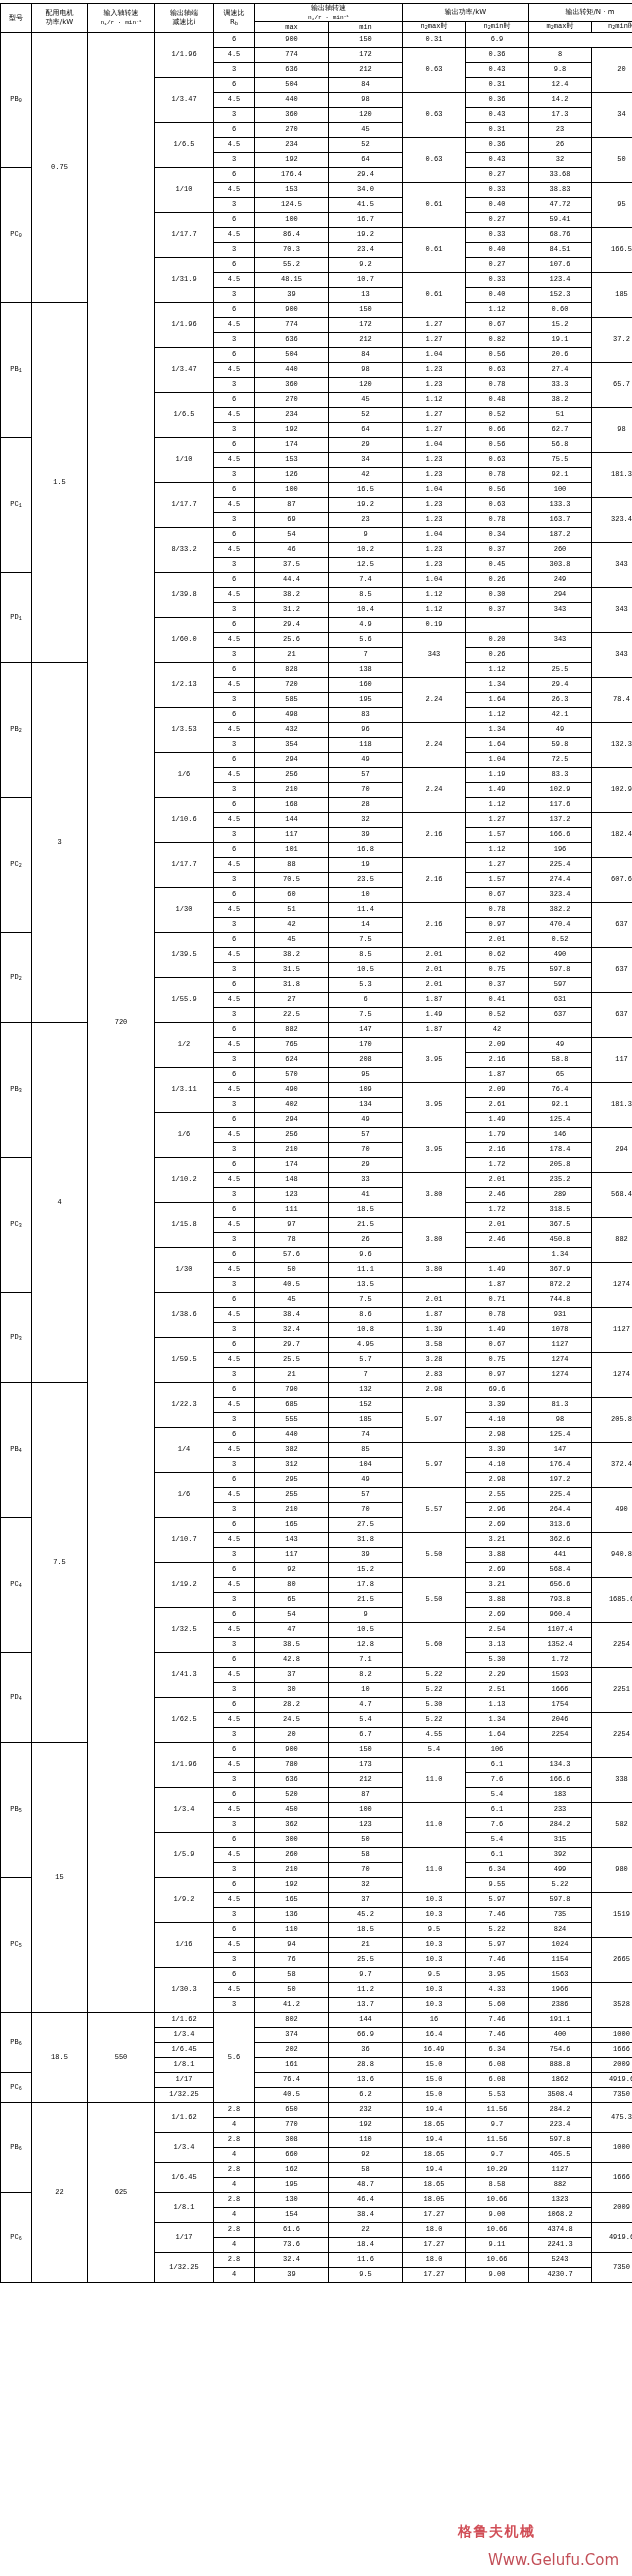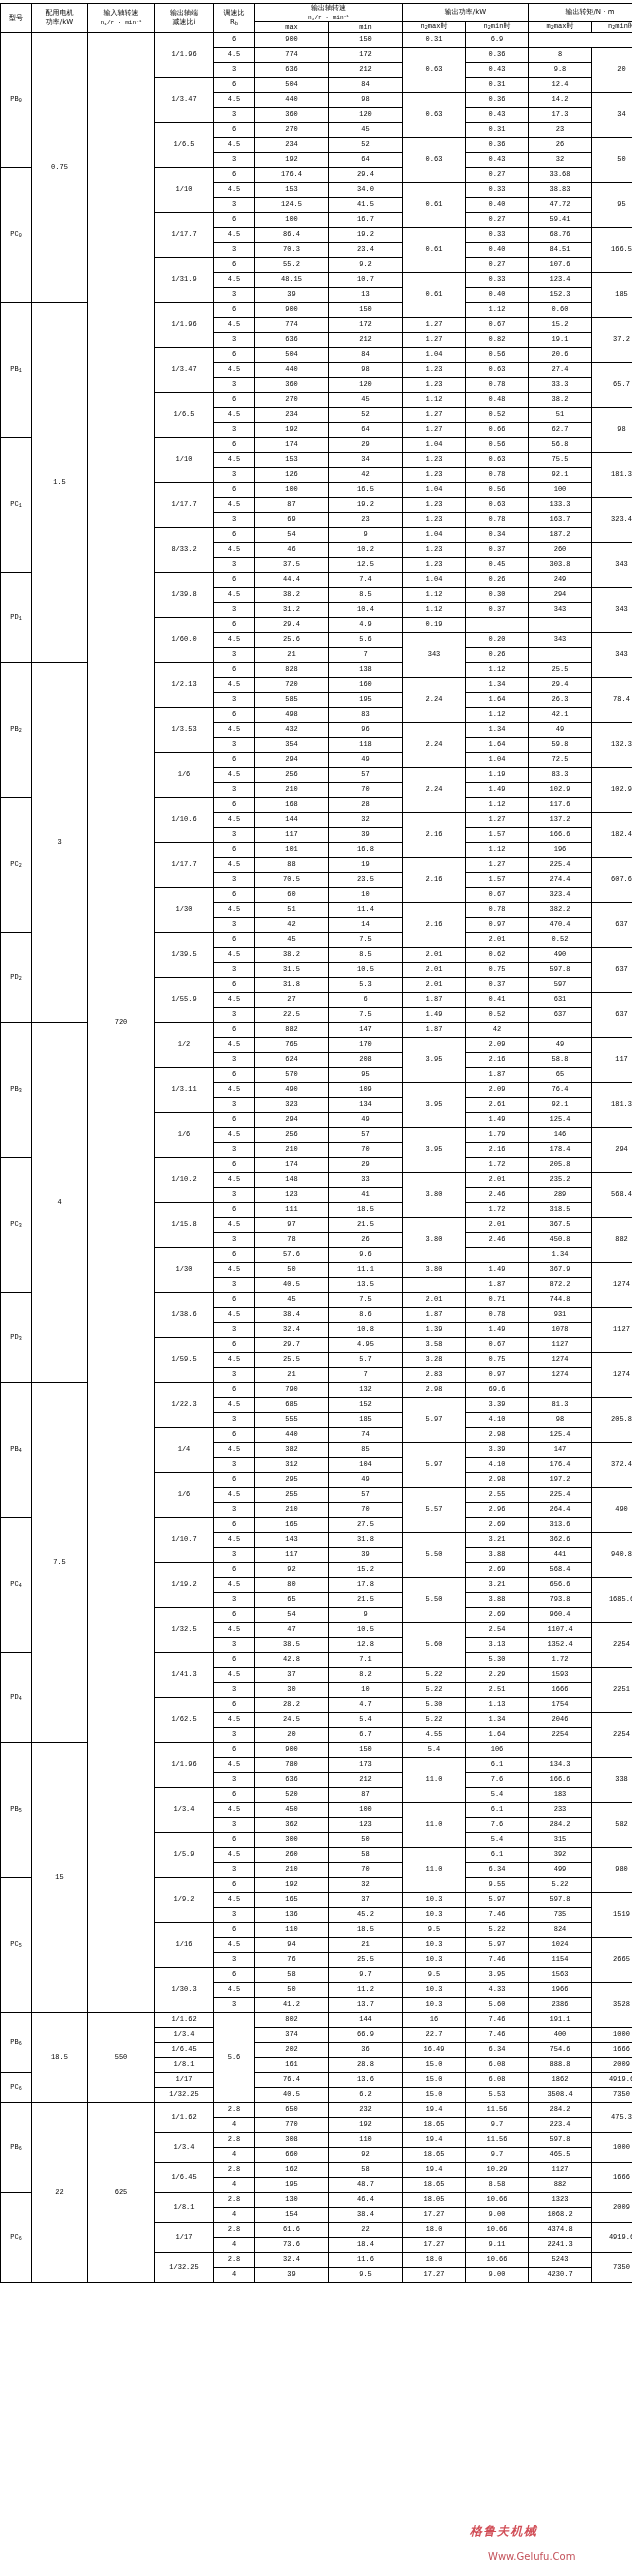--- a/index.html
+++ b/index.html
@@ -53,22 +53,22 @@
   .thickbot{border-bottom:1.5px solid #000 !important;}
   sub{font-size:72%;vertical-align:-0.22em;}
   sup{font-size:72%;vertical-align:0.45em;}
   .wm{
     position:absolute;
     color:#c9303a;
     font-family:"DejaVu Sans","Liberation Sans",sans-serif;
     opacity:.85;
     pointer-events:none;
   }
-  #wm-logo{font-size:12px;font-weight:bold;letter-spacing:1.5px;top:2523px;left:470px;font-style:italic;}
-  #wm-url{font-size:10px;top:2551px;left:488px;color:#b8313b;}
+  #wm-logo{font-size:14px;font-weight:bold;letter-spacing:1.5px;top:2523px;left:458px;}
+  #wm-url{font-size:15px;top:2551px;left:488px;color:#b8313b;}
 </style>
 </head>
 <body>
 
 <table id="spec-table">
   <colgroup>
     <col style="width:31px">
     <col style="width:56px">
     <col style="width:67px">
     <col style="width:59px">
@@ -712,21 +712,21 @@
         <td class="num">4.5</td>
         <td class="num">490</td>
         <td class="num">109</td>
         <td class="num" rowspan="3">3.95</td>
         <td class="num">2.09</td>
         <td class="num">76.4</td>
         <td class="num thickright" rowspan="3">181.3</td>
       </tr>
       <tr class="rowline">
         <td class="num">3</td>
-        <td class="num">323</td>
+        <td class="num">402</td>
         <td class="num">134</td>
         <td class="num">2.61</td>
         <td class="num">92.1</td>
       </tr>
       <tr class="rowline">
         <td class="ratio" rowspan="3">1/6</td>
         <td class="num">6</td>
         <td class="num">294</td>
         <td class="num">49</td>
         <td class="num">1.49</td>
@@ -1239,21 +1239,21 @@
         <td class="num">144</td>
         <td class="num">16</td>
         <td class="num">7.46</td>
         <td class="num">191.1</td>
         <td class="num thickright">475.3</td>
       </tr>
       <tr class="rowline">
         <td class="ratio">1/3.4</td>
         <td class="num">374</td>
         <td class="num">66.9</td>
-        <td class="num">22.7</td>
+        <td class="num">16.4</td>
         <td class="num">7.46</td>
         <td class="num">400</td>
         <td class="num thickright">1000</td>
       </tr>
       <tr class="rowline">
         <td class="ratio">1/6.45</td>
         <td class="num">202</td>
         <td class="num">36</td>
         <td class="num">16.49</td>
         <td class="num">6.34</td>

